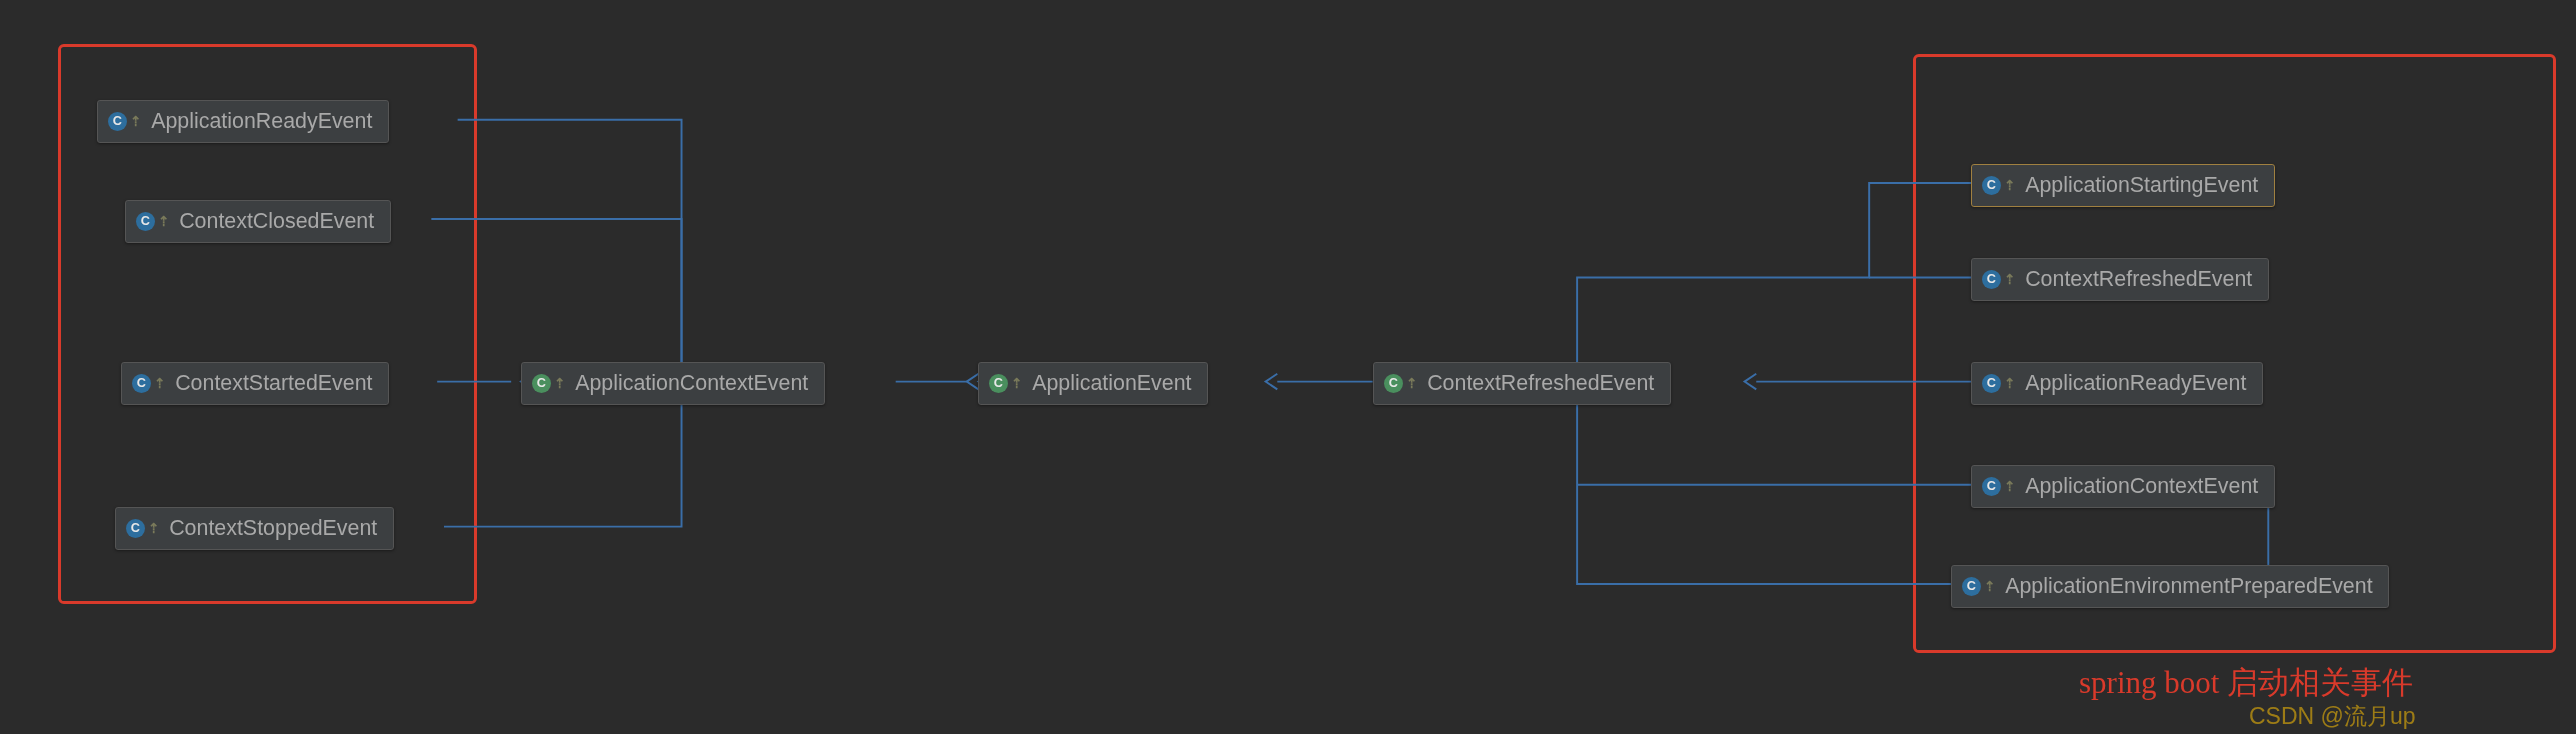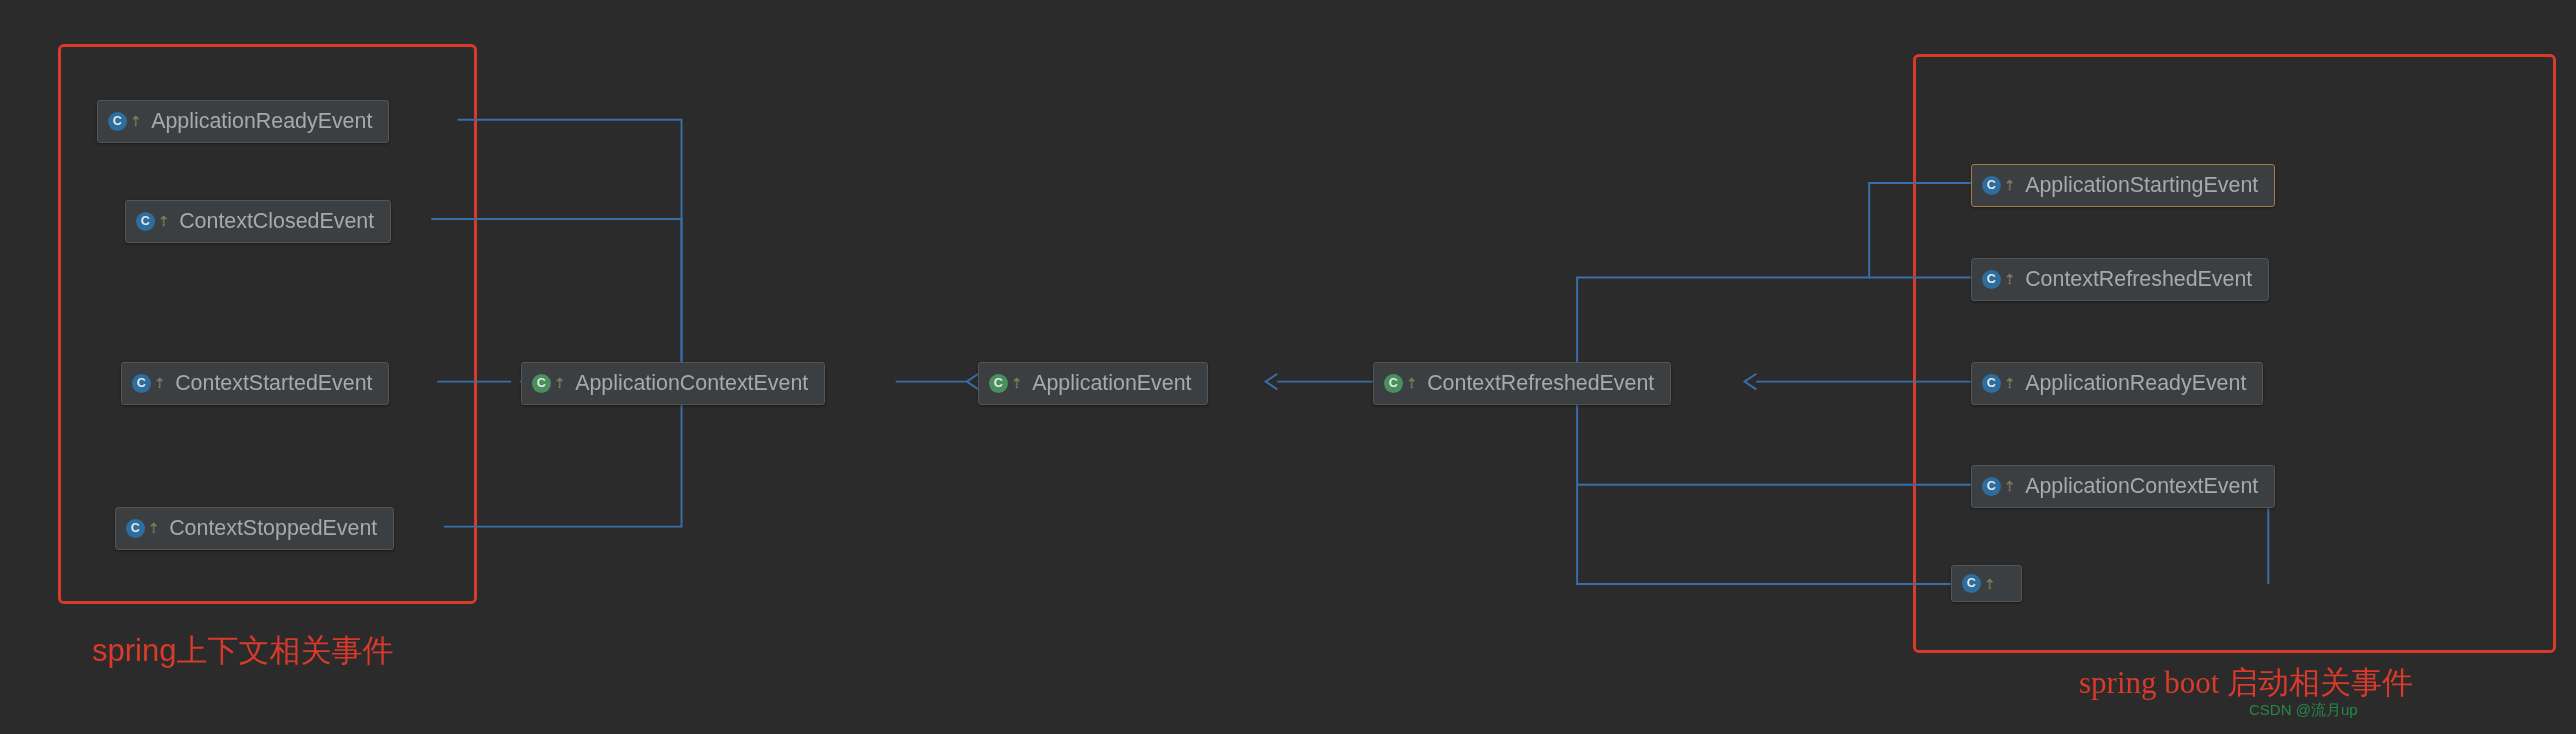--- a/index.html
+++ b/index.html
@@ -69,22 +69,22 @@
     border-radius: 5.8px;
     box-sizing: border-box;
   }
   .group-label {
     position: absolute;
     color: #d93a2b;
     font-size: 31px;
   }
   .watermark {
     position: absolute;
-    color: #22c55e;
-    font-size: 15px;
+    color: #eab308;
+    font-size: 23px;
     opacity: 0.6;
   }
   svg.edges {
     position: absolute;
     left: 0;
     top: 0;
     width: 2576px;
     height: 734px;
     pointer-events: none;
   }
@@ -100,21 +100,20 @@
   }
 </style>
 </head>
 <body>
 
 <div class="canvas">
 
   <div class="group-box" style="left:58px; top:44px; width:419px; height:560px;"></div>
   <div class="group-box" style="left:1913px; top:54px; width:643px; height:599px;"></div>
 
-  <div class="group-label" style="left:92px; top:630px;">spring上下文相关事件</div>
   <div class="group-label" style="left:2079px; top:662px;font-family:Liberation Serif, serif;">spring boot 启动相关事件</div>
 
   <svg class="edges" viewBox="0 0 2646 754" width="2576" height="734">
 
     <path class="edge-line" d="M 470 123 L 700 123 L 700 372"></path>
 
     <path class="edge-line" d="M 443 225 L 700 225 L 700 372"></path>
 
     <path class="edge-line" d="M 449 392 L 525 392"></path>
 
@@ -226,17 +225,18 @@
         <span class="ic-class">C</span>
         <span class="ic-suffix">⇡</span>
       </span>
     <span>ApplicationContextEvent</span>
   </div>
   <div class="node" style="left:1951px; top:565px;">
     <span class="icons">
         <span class="ic-class">C</span>
         <span class="ic-suffix">⇡</span>
       </span>
+    <span>ApplicationEnvironmentPreparedEvent</span>
   </div>
 
   <div class="watermark" style="left:2249px; top:701px;">CSDN @流月up</div>
 </div>
 
 
 </body></html>

